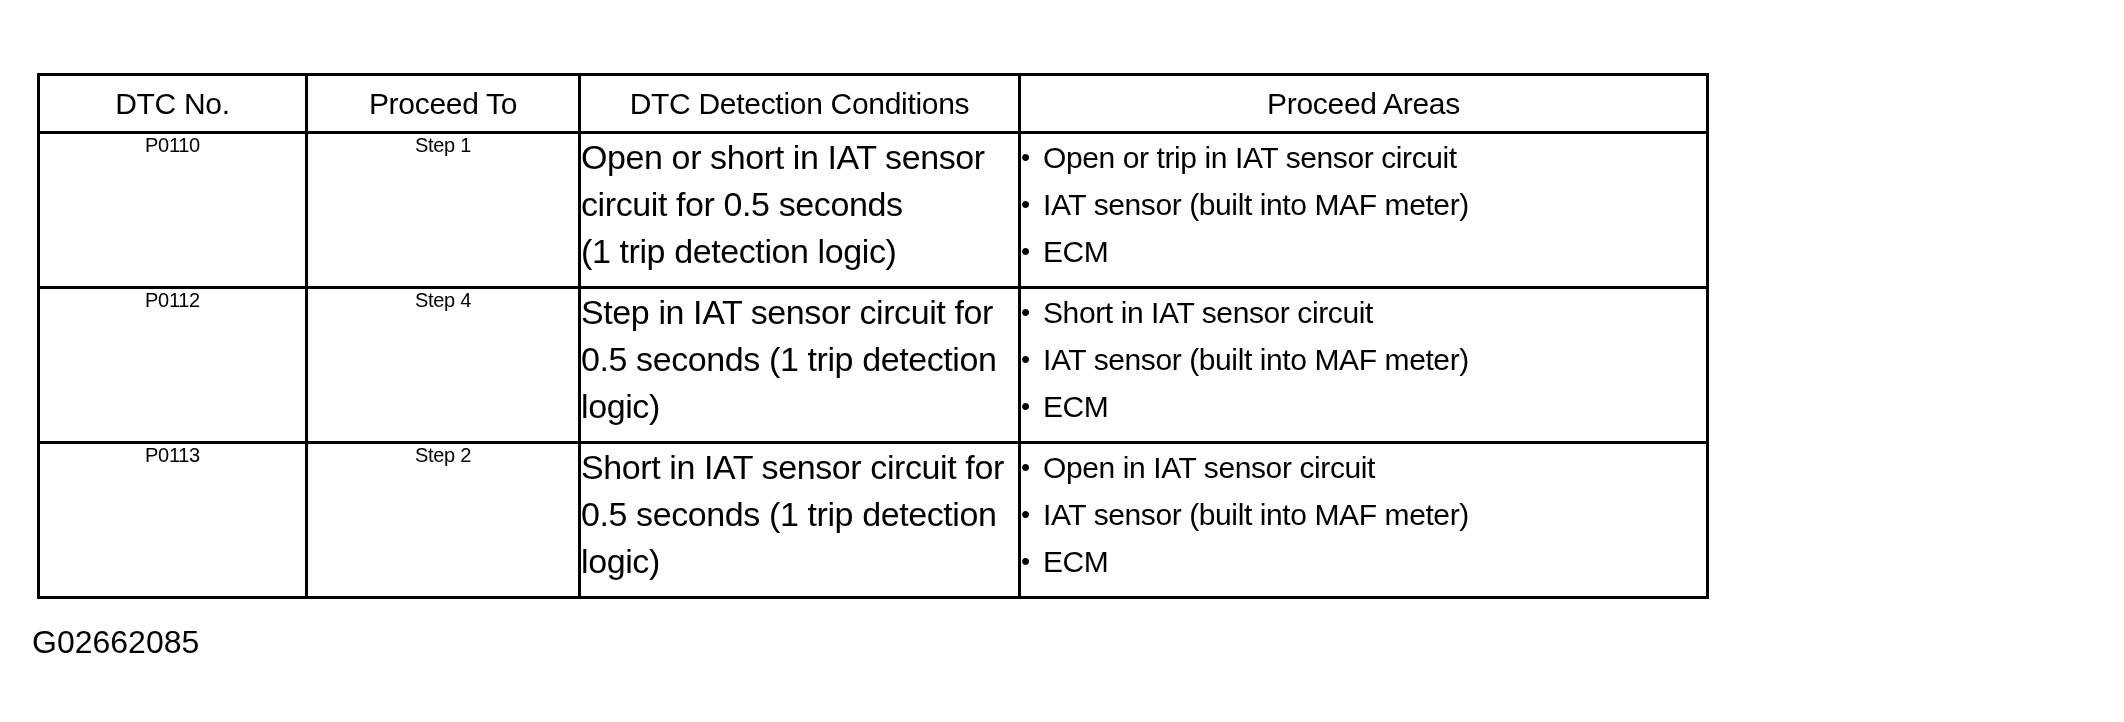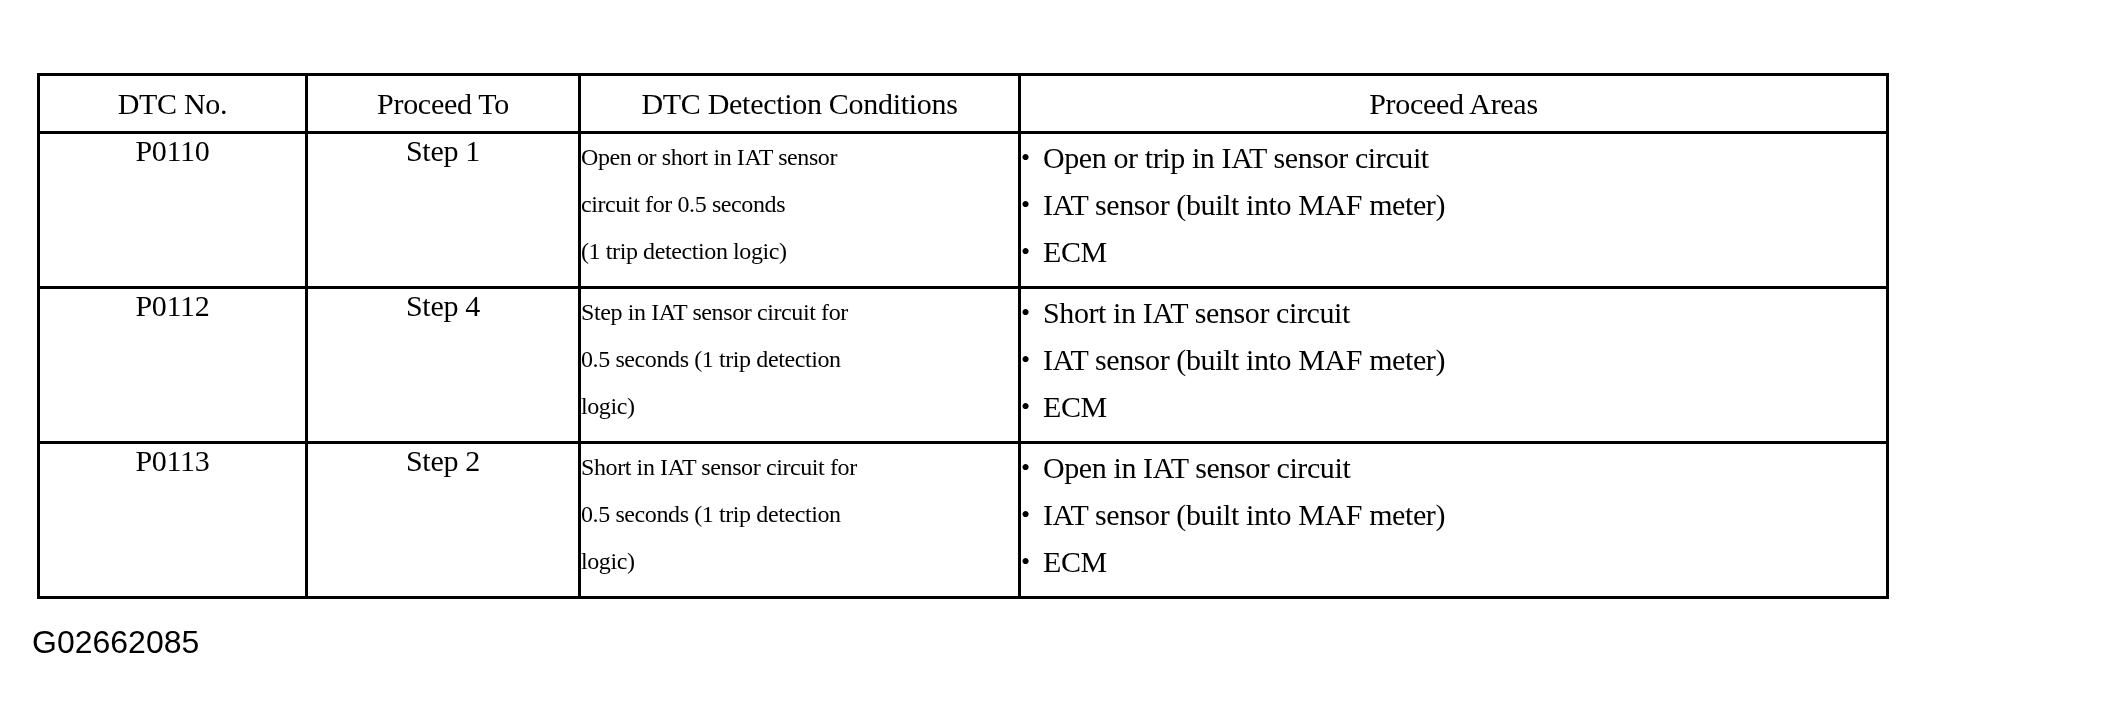--- a/index.html
+++ b/index.html
@@ -14,22 +14,21 @@
     position: relative;
     font-family: "Liberation Sans", sans-serif;
     color: #000000;
     overflow: hidden;
   }
 
   #dtc-table-wrap {
     position: absolute;
     left: 37px;
     top: 73px;
-    width: 1852px;
-    font-family: Liberation Serif, serif;
+    width: 1672px;
   }
 
   table.dtc-table {
     width: 100%;
     border-collapse: collapse;
     table-layout: fixed;
     background: #ffffff;
   }
 
   table.dtc-table,
@@ -63,35 +62,35 @@
   }
 
   
   tr.data-row td {
     height: 152px;
   }
 
   td.cell-center {
     text-align: center;
     vertical-align: middle;
-    font-size: 30px;
+    font-size: 20px;
     letter-spacing: -0.3px;
     white-space: nowrap;
   }
 
   td.cell-text {
     padding: 14px 0 10px 14px;
   }
 
   td.cell-list {
     padding: 14px 0 10px 18px;
   }
 
   .cond-line {
-    font-size: 24px;
+    font-size: 34px;
     line-height: 47px;
     letter-spacing: -0.4px;
     white-space: nowrap;
   }
 
   ul.trouble-list {
     list-style: none;
     margin: 0;
     padding: 0;
   }

